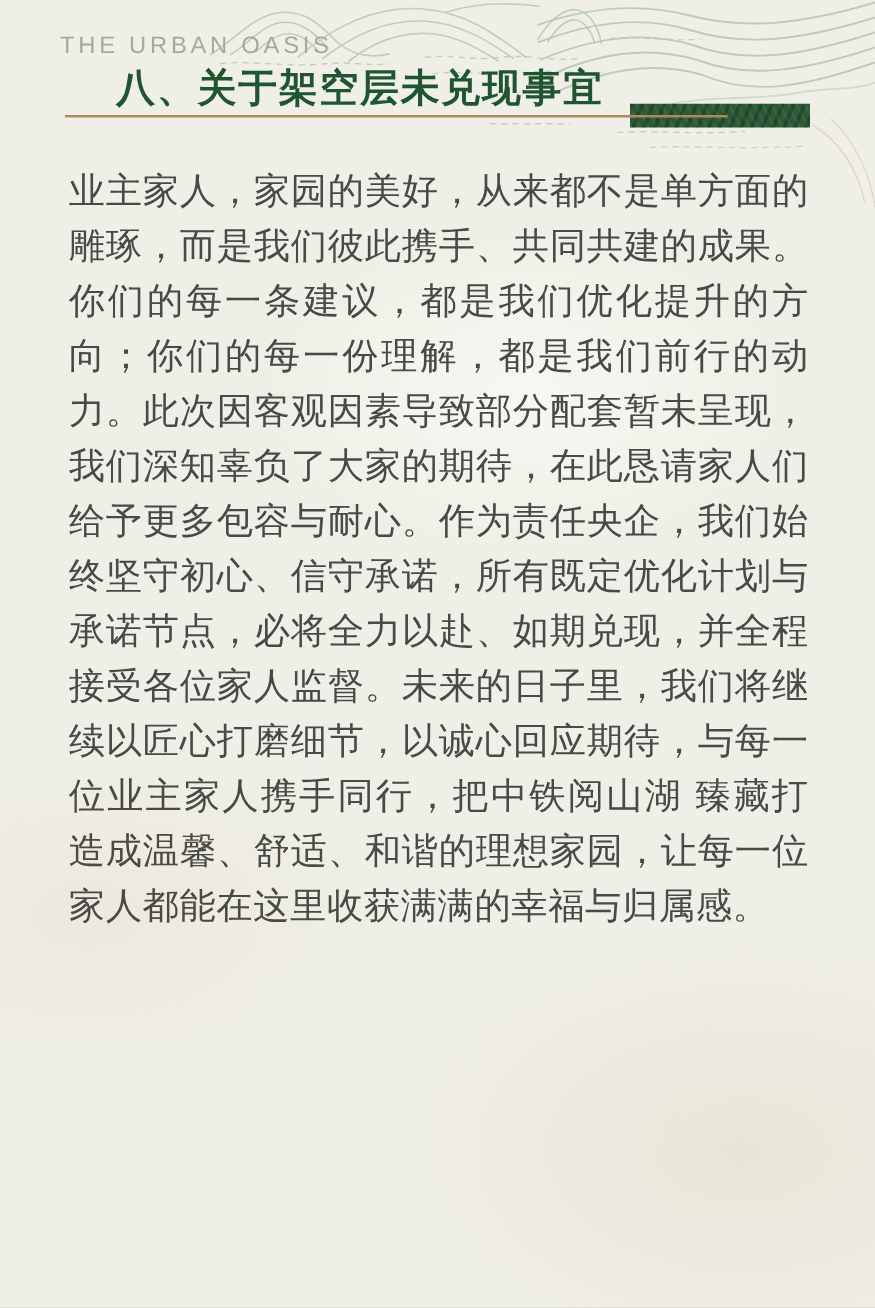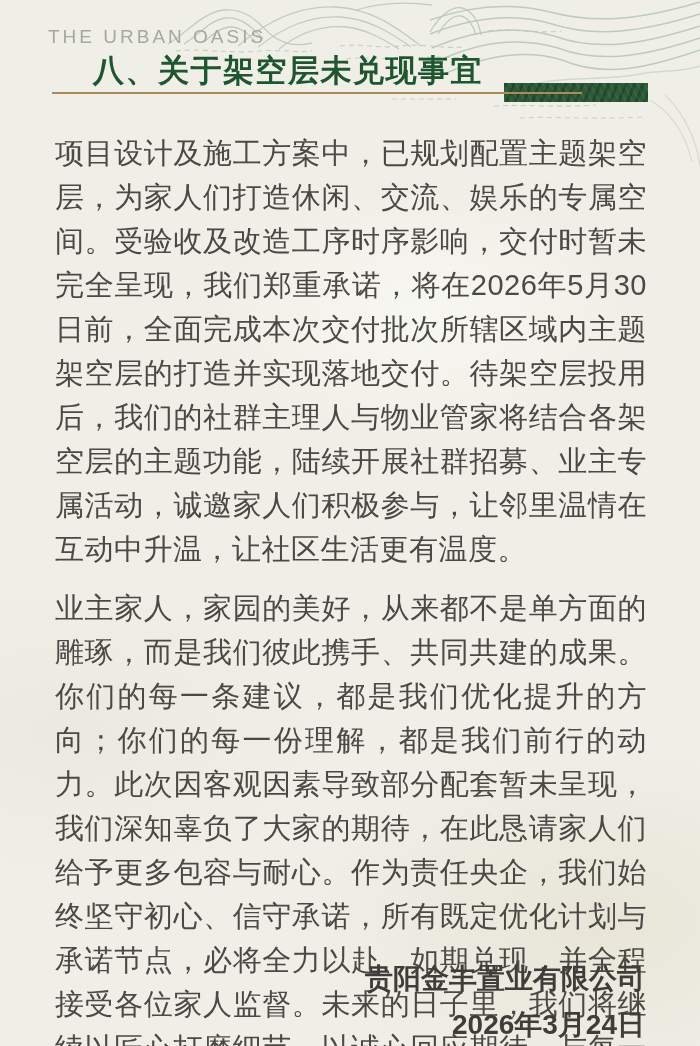--- a/index.html
+++ b/index.html
@@ -134,22 +134,17 @@
   </svg>
 
   <div class="brand">THE URBAN OASIS</div>
 
   <h1 class="title">八、关于架空层未兑现事宜</h1>
 
   <div class="green-block"></div>
   <div class="title-rule"></div>
 
   <main class="body-text">
-    <p>项目设计及施工方案中，已规划配置主题架空层，为家人们打造休闲、交流、娱乐的专属空间。受验收及改造工序时序影响，交付时暂未完全呈现，我们郑重承诺，将在2026年5月30日前，全面完成本次交付批次所辖区域内主题架空层的打造并实现落地交付。待架空层投用后，我们的社群主理人与物业管家将结合各架空层的主题功能，陆续开展社群招募、业主专属活动，诚邀家人们积极参与，让邻里温情在互动中升温，让社区生活更有温度。</p>
     <p>业主家人，家园的美好，从来都不是单方面的雕琢，而是我们彼此携手、共同共建的成果。你们的每一条建议，都是我们优化提升的方向；你们的每一份理解，都是我们前行的动力。此次因客观因素导致部分配套暂未呈现，我们深知辜负了大家的期待，在此恳请家人们给予更多包容与耐心。作为责任央企，我们始终坚守初心、信守承诺，所有既定优化计划与承诺节点，必将全力以赴、如期兑现，并全程接受各位家人监督。未来的日子里，我们将继续以匠心打磨细节，以诚心回应期待，与每一位业主家人携手同行，把中铁阅山湖 臻藏打造成温馨、舒适、和谐的理想家园，让每一位家人都能在这里收获满满的幸福与归属感。</p>
   </main>
 
-  <footer class="signature">
-    <div class="company">贵阳金丰置业有限公司</div>
-    <div class="date">2026年3月24日</div>
-  </footer>
 
 </div>
 
 </body></html>

